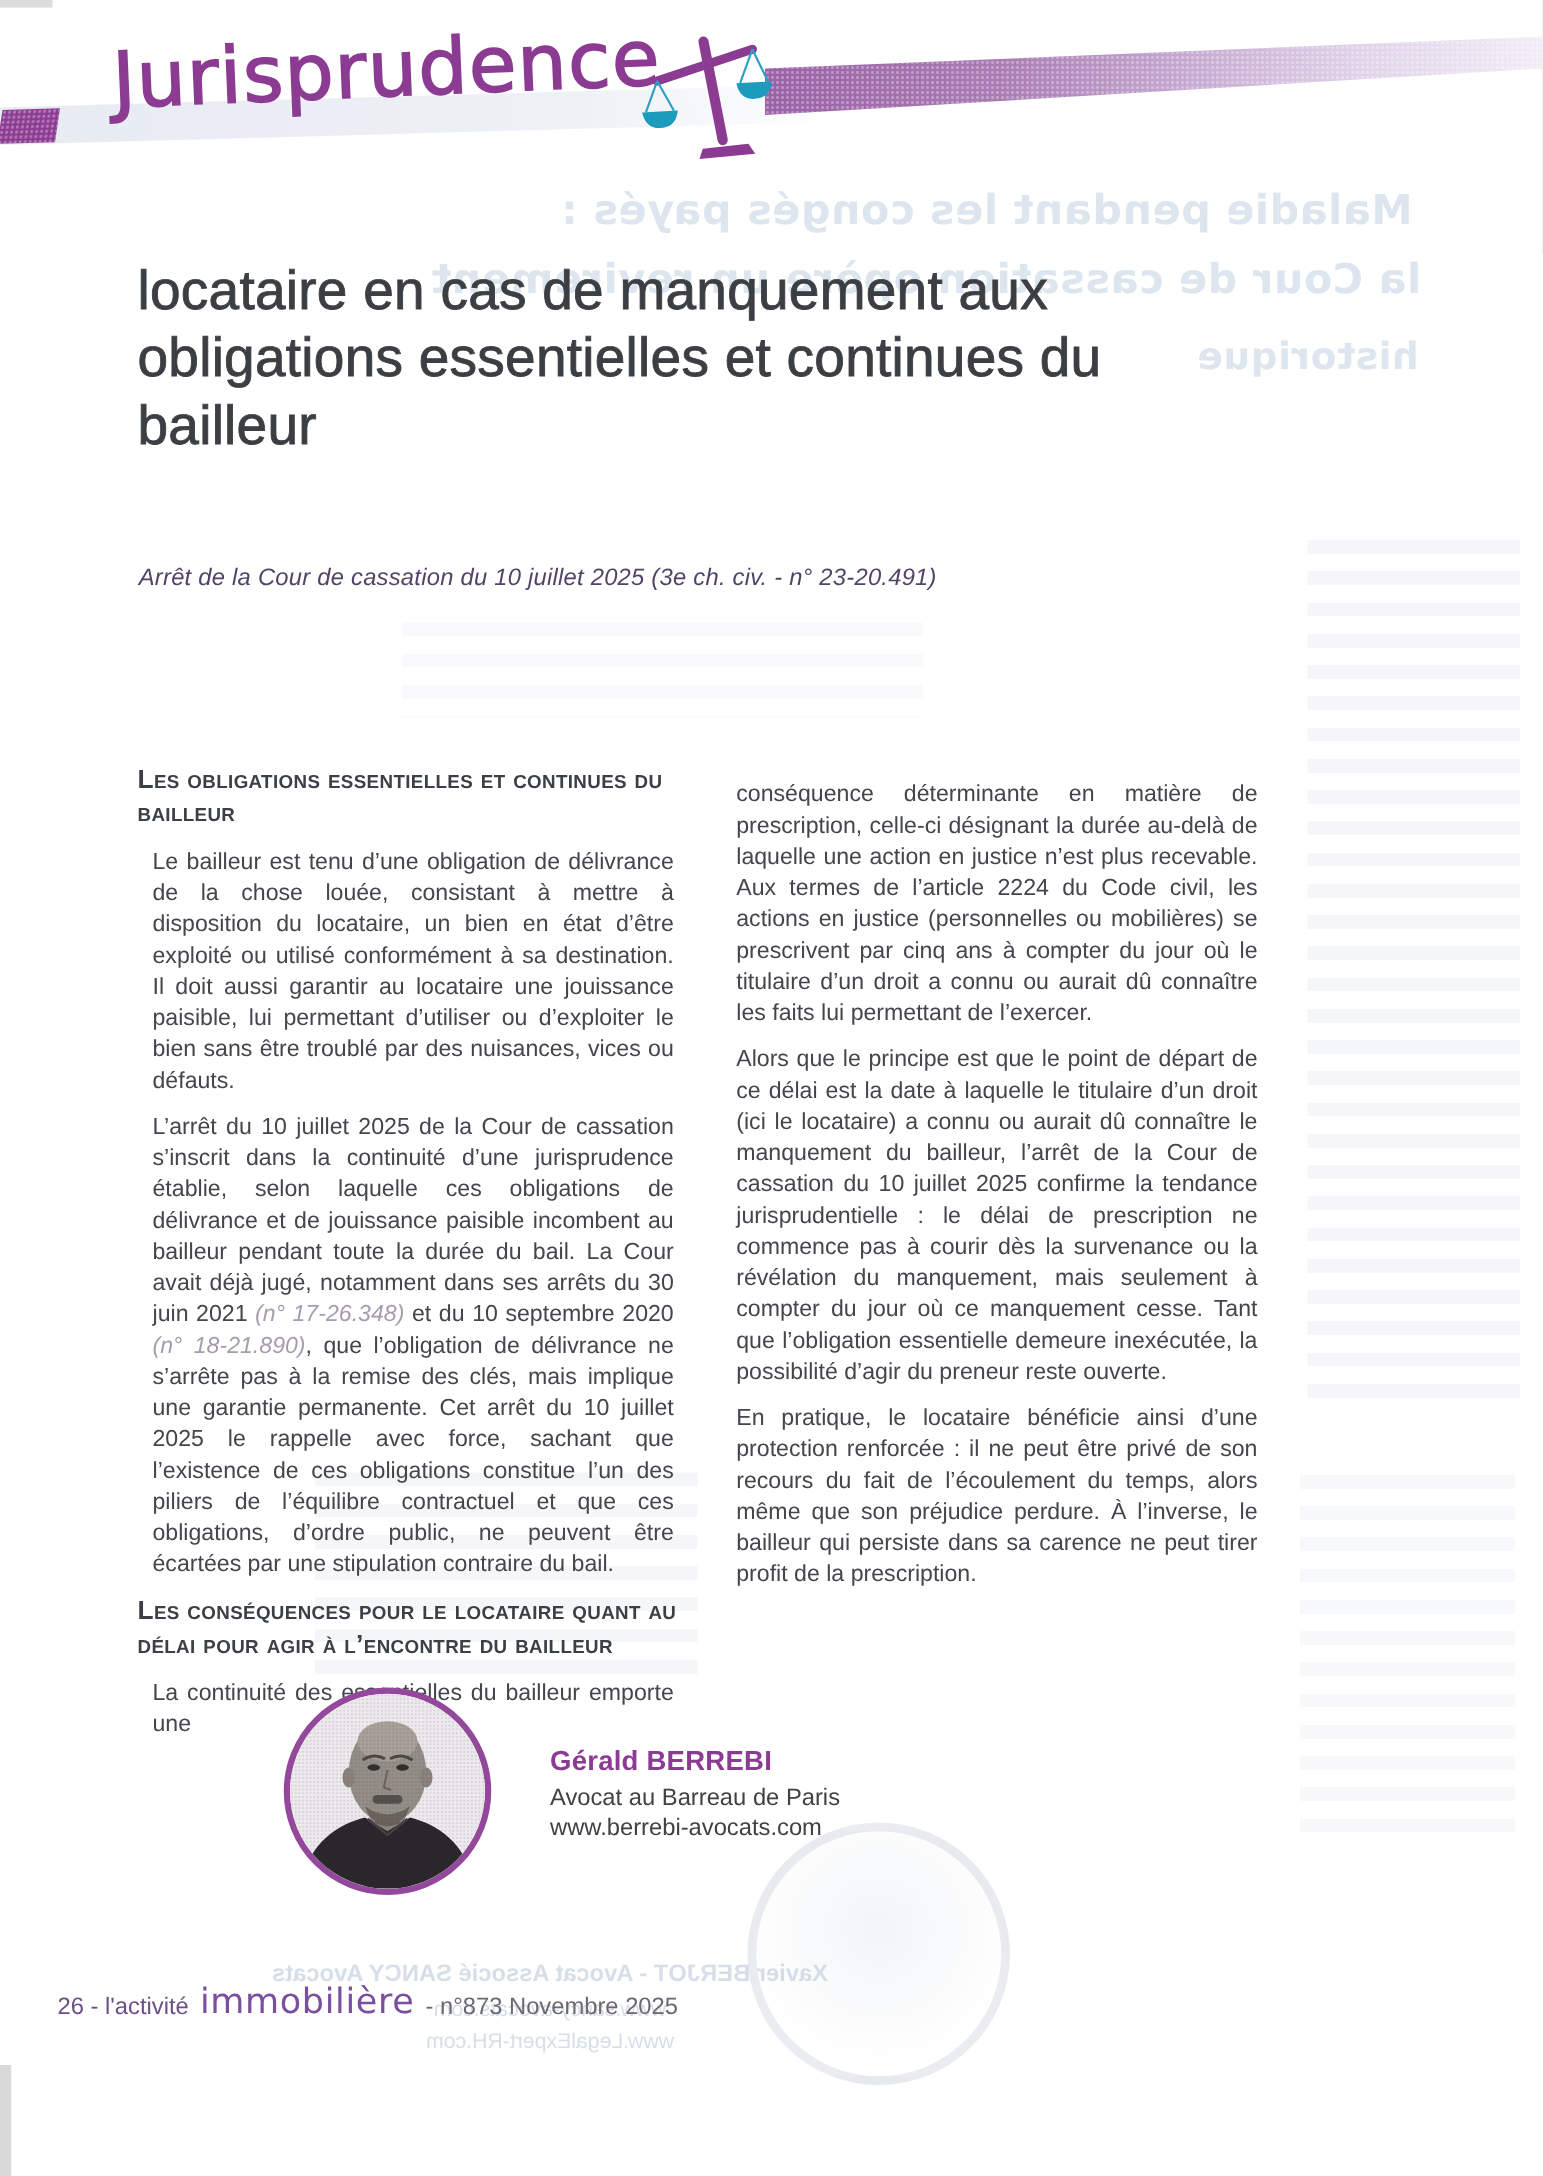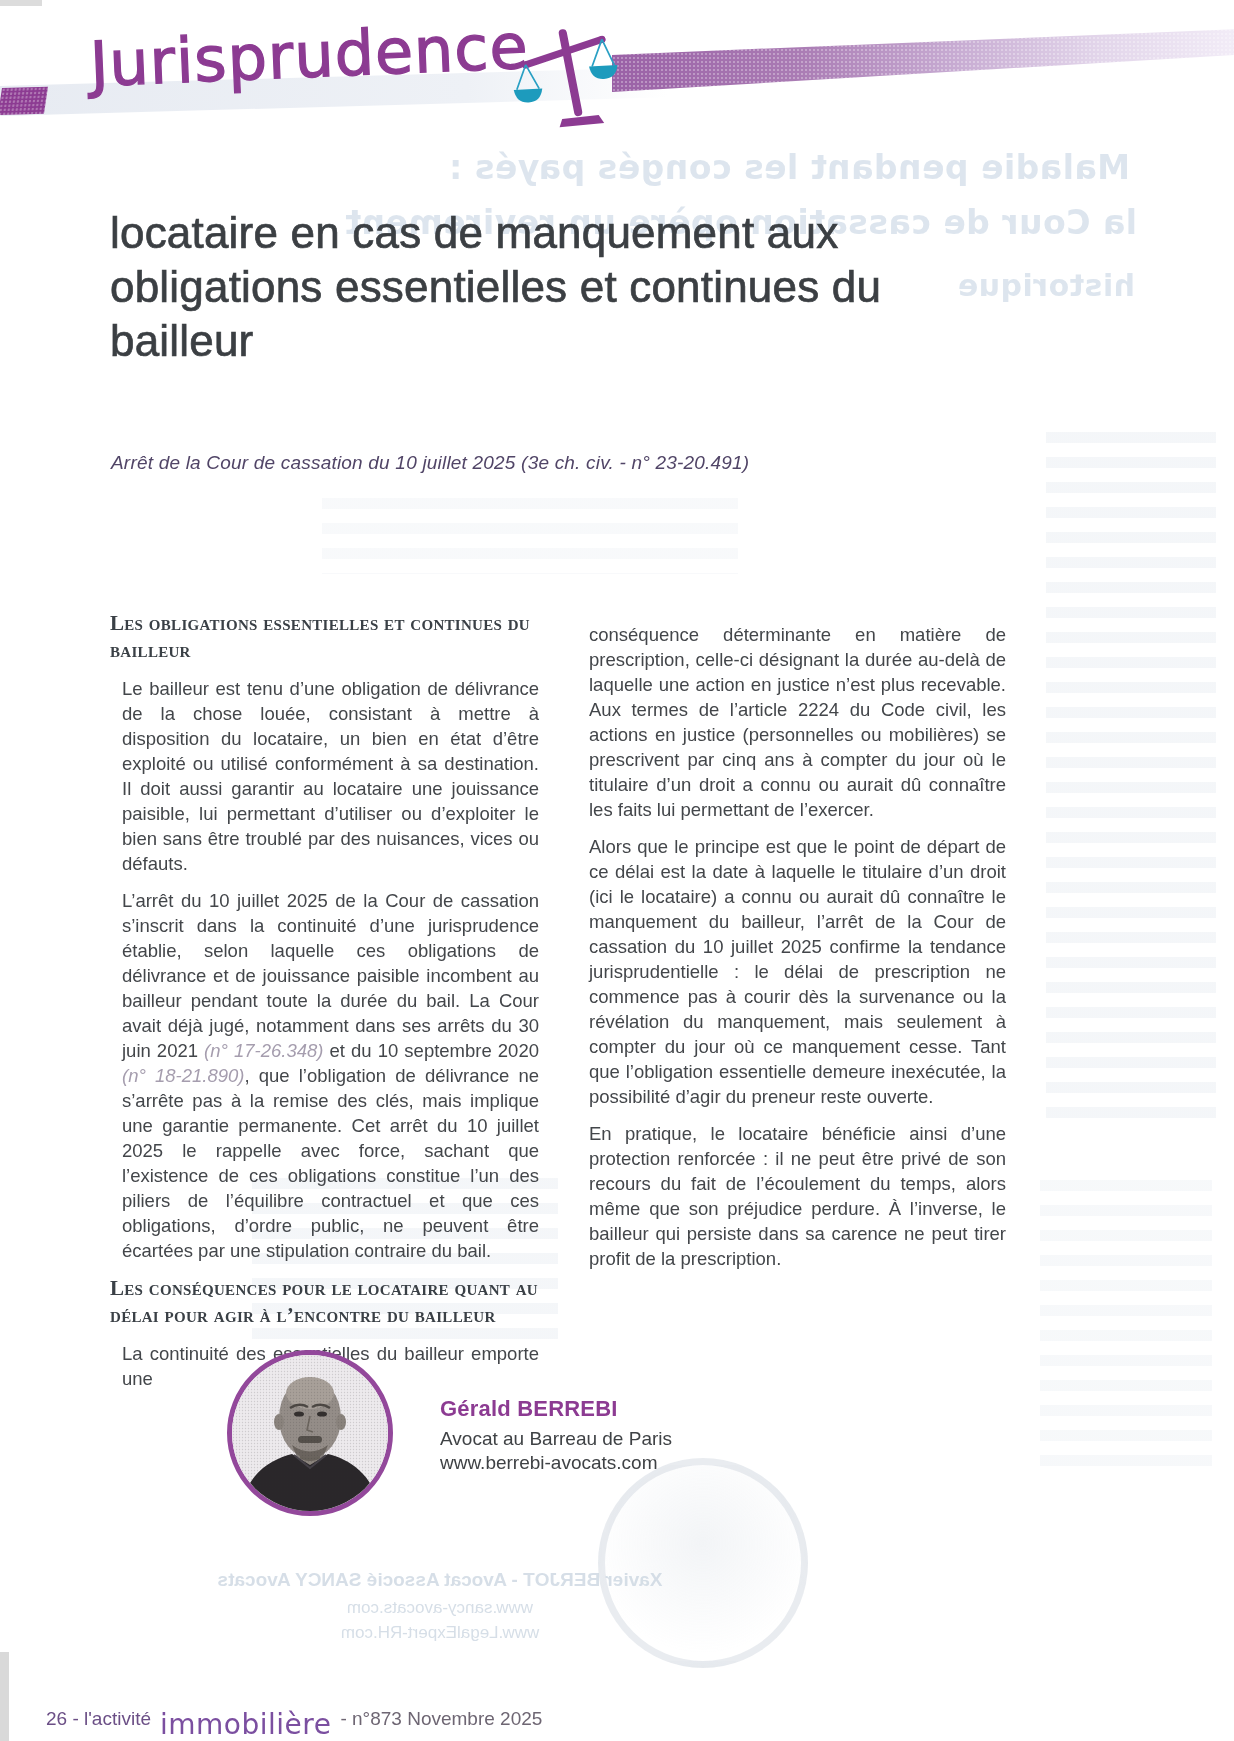--- a/index.html
+++ b/index.html
@@ -49,32 +49,32 @@
   .scales{position:absolute;left:512px;top:20px;width:106px;height:110px;transform:rotate(-3deg)}
   
   .title{position:absolute;left:110px;top:206px;color:#3b3f43;font-size:44px;line-height:54px;
          -webkit-text-stroke:.7px #3b3f43;letter-spacing:.2px}
   .title span{display:block;white-space:nowrap}
   .subtitle{position:absolute;left:111px;top:452px;font-style:italic;font-size:19px;color:#514567;letter-spacing:.2px}
   .columns{position:absolute;left:110px;top:610px;width:908px;display:flex;gap:26px}
   .col{width:441px}
   .col p{margin:12px;font-size:18.5px;line-height:25px;text-align:justify;color:#43464a}
   h3.sec{margin:0 0 9px 0;font-variant:small-caps;font-weight:bold;font-size:21px;line-height:27px;
-         color:#3a4046;letter-spacing:.3px;font-family:Liberation Serif, serif}
+         color:#3a4046;letter-spacing:.3px;font-family:Liberation Sans, sans-serif}
   .sec2{margin-top:24px}
   .ref{font-style:italic;color:#a59dae}
   
   .author-photo{position:absolute;left:227px;top:1350px;width:156px;height:156px;border-radius:50%;
                 border:5px solid #93489b;overflow:hidden;background:#ebe8ec}
   .author-photo svg{display:block;width:100%;height:100%}
   .author-block{position:absolute;left:440px;top:1396px}
   .author-name{color:#8c3b92;font-weight:bold;font-size:22px;letter-spacing:.2px;margin-bottom:5px}
   .author-role,.author-site{font-size:19px;color:#3f4245;line-height:24px}
   
-  .footer{position:absolute;left:46px;top:1708px;display:flex;align-items:flex-start;gap:9px;white-space:nowrap}
+  .footer{position:absolute;left:46px;top:1584px;display:flex;align-items:flex-end;gap:9px;white-space:nowrap}
   .f-left{color:#6b4f86;font-size:19px}
   .f-brand{color:#7b4fa0;font-size:28px;font-family:"DejaVu Sans",sans-serif;letter-spacing:.5px}
   .f-right{color:#6e6673;font-size:19px}
 </style>
 </head>
 <body>
 
 <div class="page">
 
   <div class="ghost g1">Maladie pendant les congés payés :</div>

